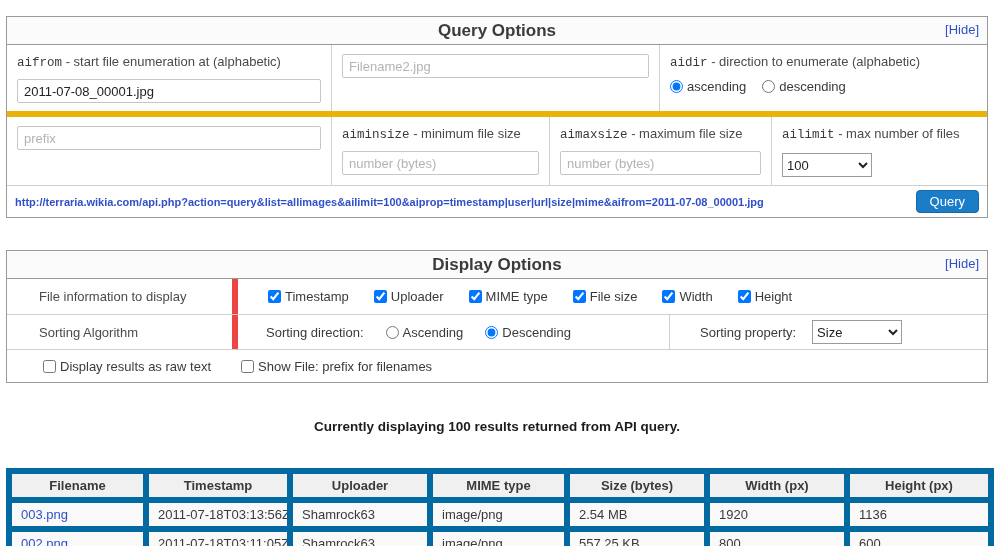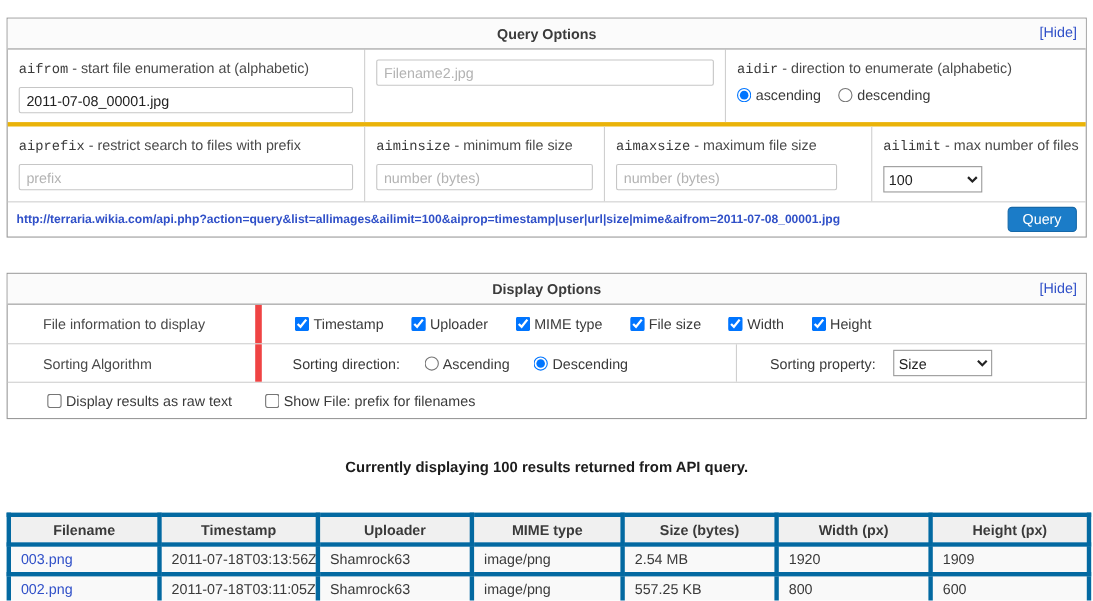--- a/index.html
+++ b/index.html
@@ -14,43 +14,43 @@
 
   
   .panel { border: 1px solid #9a9a9a; background: #fff; }
   .panel-query { margin-bottom: 32px; }
   .panel-display { margin-bottom: 0; }
   .panel-header {
     position: relative; height: 28px; background: #fbfbfb;
     border-bottom: 1px solid #9a9a9a;
     display: flex; align-items: center; justify-content: center;
   }
-  .panel-title { font-size: 13px; font-weight: bold; color: #3b3b3b; }
+  .panel-title { font-size: 17px; font-weight: bold; color: #3b3b3b; }
   .hide-link {
     position: absolute; right: 8px; top: 5px;
     color: #3050c8; text-decoration: none; font-size: 13px; cursor: pointer;
   }
   code.mono {
     font-family: "Liberation Mono", "DejaVu Sans Mono", monospace;
     font-size: 12.5px; color: #3a3a3a;
   }
 
   
   .q-row { display: flex; }
-  .q-row1 { border-bottom: 4px solid #eab308; justify-content: flex-end; }
+  .q-row1 { border-bottom: 6px solid #eab308; justify-content: flex-end; }
   .q-row2 { border-bottom: 1px solid #cfcfcf; }
   .q-cell { padding: 9px 10px 8px 10px; }
   .q-cell + .q-cell { border-left: 1px solid #cfcfcf; }
   .q-row1 .c1 { flex: 0 0 324px; }
   .q-row1 .c2 { flex: 0 0 328px; }
   .q-row1 .c3 { flex: 1; }
   .q-row2 .c1 { flex: 0 0 324px; }
   .q-row2 .c2 { flex: 0 0 218px; }
   .q-row2 .c3 { flex: 0 0 222px; }
-  .q-row2 .c4 { flex: 1; margin-left: 21px; }
+  .q-row2 .c4 { flex: 1; }
   .field-label { margin-bottom: 9px; white-space: nowrap; color: #4a4a4a; }
   .text-input {
     width: 100%; height: 24px; border: 1px solid #c6c6c6; border-radius: 2px;
     padding: 2px 6px; font-family: "Liberation Sans", sans-serif;
     font-size: 13px; color: #222; background: #fff;
   }
   .text-input::placeholder { color: #b3b3b3; opacity: 1; }
   .radio-row { display: flex; gap: 16px; align-items: center; margin-top: 6px; }
   .radio-item, .check-item { display: inline-flex; align-items: center; gap: 4px; cursor: pointer; white-space: nowrap; }
   input[type="radio"], input[type="checkbox"] { width: 13px; height: 13px; margin: 0; }
@@ -83,21 +83,21 @@
   .d-row3-inner { display: flex; gap: 30px; padding-left: 36px; align-items: center; }
 
   
   .status-msg { text-align: center; font-weight: bold; color: #1c1c1c;
     margin: 36px 0 0 0; font-size: 13.5px; }
 
   
   .results { margin-top: 34px; }
   table.results-table { width: 982px; border-collapse: collapse; table-layout: fixed; }
   .results-table th, .results-table td {
-    border: 4px solid #0369a1; padding: 4px 9px; height: 26px;
+    border: 6px solid #0369a1; padding: 4px 9px; height: 26px;
     font-size: 13px; overflow: hidden; white-space: nowrap;
   }
   .results-table th { background: #f0f0f0; font-weight: bold; text-align: center; color: #3a3a3a; }
   .results-table td { background: #f9f9f9; text-align: left; color: #3a3a3a; }
   .results-table td.file-cell a { color: #3050c8; text-decoration: none; }
 </style>
 </head>
 <body>
 
 <div class="page">
@@ -126,21 +126,20 @@
           <label class="radio-item">
             <input type="radio" name="aidir" style="">
             <span>descending</span>
           </label>
         </div>
       </div>
     </div>
 
     <div class="q-row q-row2">
       <div class="q-cell c1">
-        <div class="field-label"><code class="mono">aiprefix</code><span> - restrict search to files with prefix</span></div>
         <input type="text" class="text-input" placeholder="prefix" style="">
       </div>
       <div class="q-cell c2">
         <div class="field-label"><code class="mono">aiminsize</code><span> - minimum file size</span></div>
         <input type="text" class="text-input" placeholder="number (bytes)" style="">
       </div>
       <div class="q-cell c3">
         <div class="field-label"><code class="mono">aimaxsize</code><span> - maximum file size</span></div>
         <input type="text" class="text-input" placeholder="number (bytes)" style="">
       </div>
@@ -254,21 +253,21 @@
         </tr>
       </thead>
       <tbody>
         <tr>
           <td class="file-cell"><a href="#">003.png</a></td>
           <td>2011-07-18T03:13:56Z</td>
           <td>Shamrock63</td>
           <td>image/png</td>
           <td>2.54 MB</td>
           <td>1920</td>
-          <td>1909</td>
+          <td>1136</td>
         </tr>
         <tr>
           <td class="file-cell"><a href="#">002.png</a></td>
           <td>2011-07-18T03:11:05Z</td>
           <td>Shamrock63</td>
           <td>image/png</td>
           <td>557.25 KB</td>
           <td>800</td>
           <td>600</td>
         </tr>

